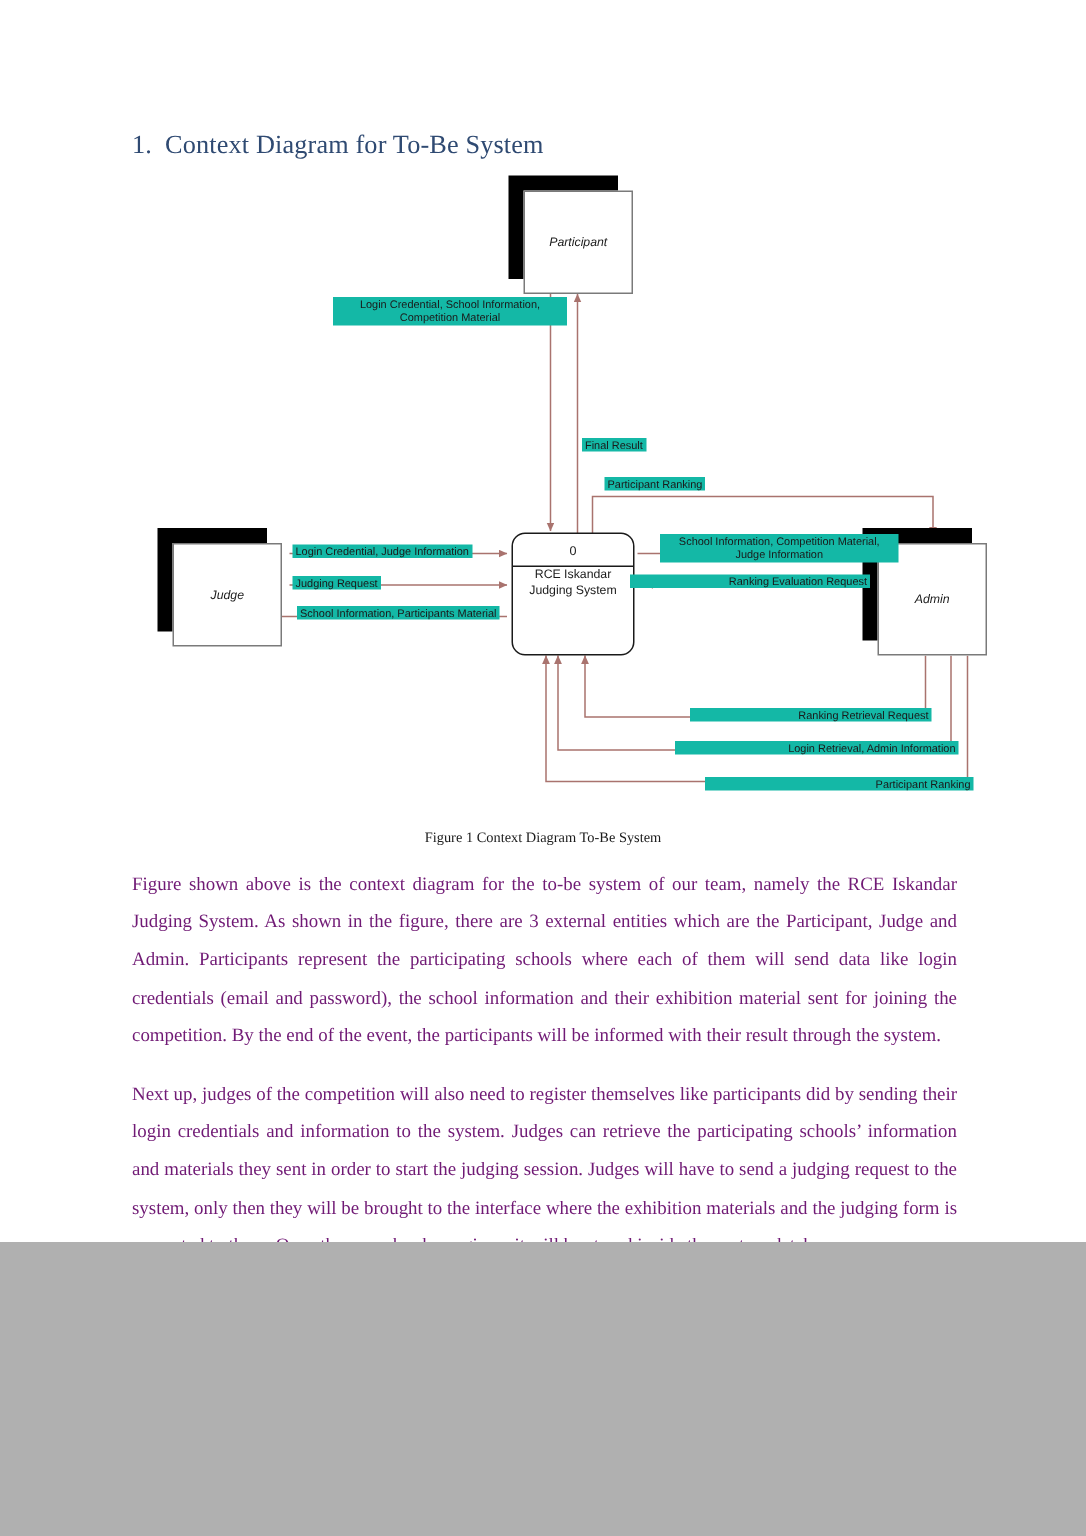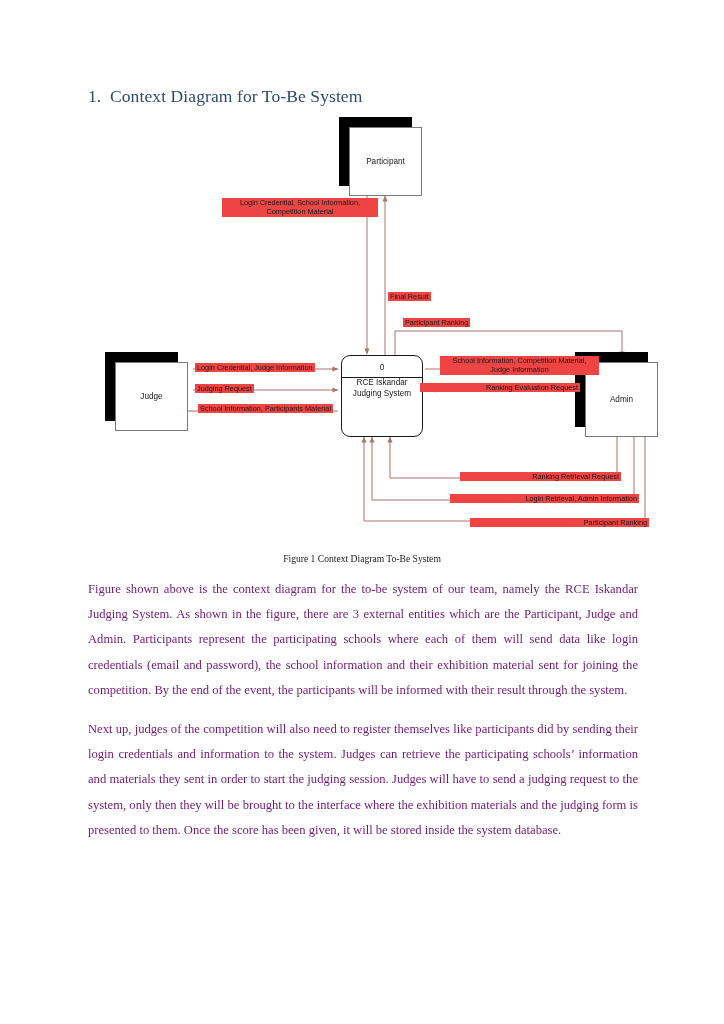--- a/index.html
+++ b/index.html
@@ -7,21 +7,21 @@
     margin: 0;
     padding: 0;
     background: #b0b0b0;
   }
   body {
     font-family: "Liberation Serif", serif;
   }
   .page {
     position: relative;
     width: 724px;
-    height: 1024px;
+    height: 828px;
     background: #ffffff;
     margin: 0 auto;
     overflow: hidden;
   }
 
   
   .heading {
     position: absolute;
     left: 88px;
     top: 86px;
@@ -74,20 +74,21 @@
     background: #ffffff;
     border: 1px solid #7a7a7a;
     display: flex;
     align-items: center;
     justify-content: center;
   }
   .entity .face span {
     font-family: "Liberation Sans", sans-serif;
     font-size: 8.2px;
     color: #1a1a1a;
+    font-style: italic;
   }
 
   
   .process {
     position: absolute;
     box-sizing: border-box;
     background: #ffffff;
     border: 1.6px solid #1a1a1a;
     border-radius: 9px;
     overflow: hidden;
@@ -115,21 +116,21 @@
     text-align: center;
   }
 
   
   .flab {
     position: absolute;
     font-family: "Liberation Sans", sans-serif;
     font-size: 7.3px;
     color: #1a1a1a;
     line-height: 1.28;
-    background: #ef4444;
+    background: #14b8a6;
     padding: 0 2px;
     white-space: nowrap;
   }
   .flab.two {
     white-space: normal;
     text-align: center;
   }
   .flab.ctr { text-align: center; }
   .flab.rgt { text-align: right; }
 

